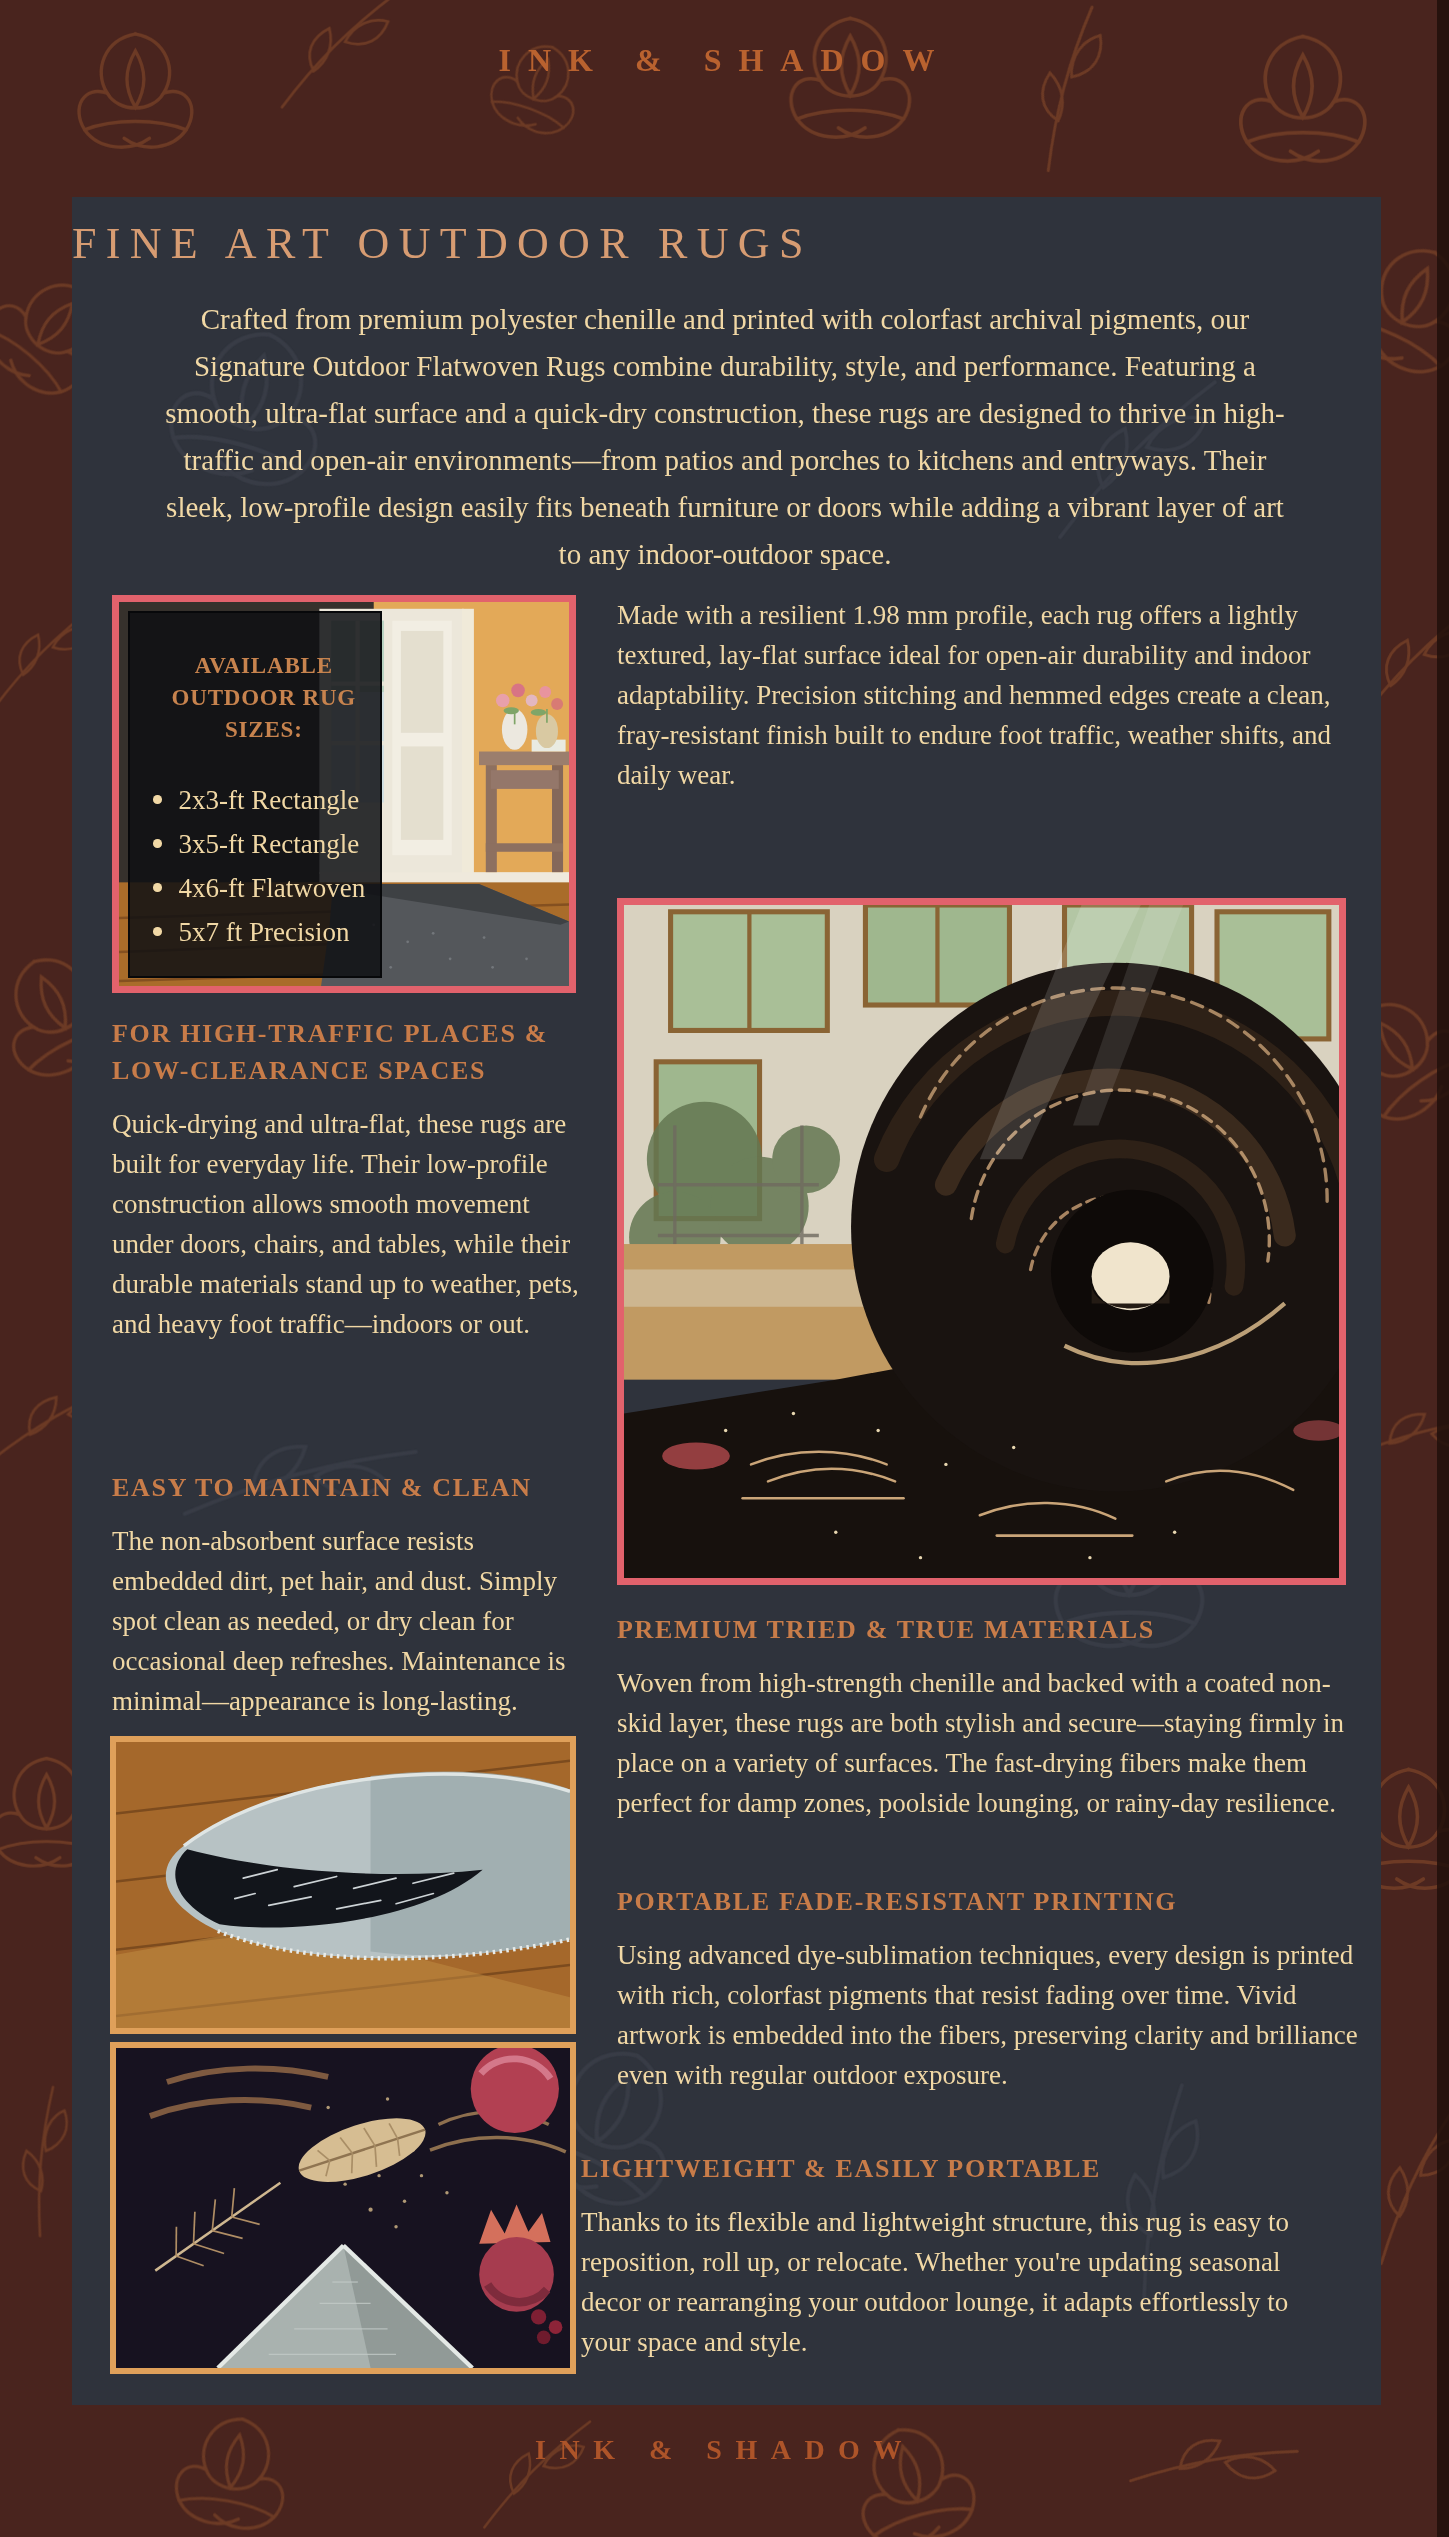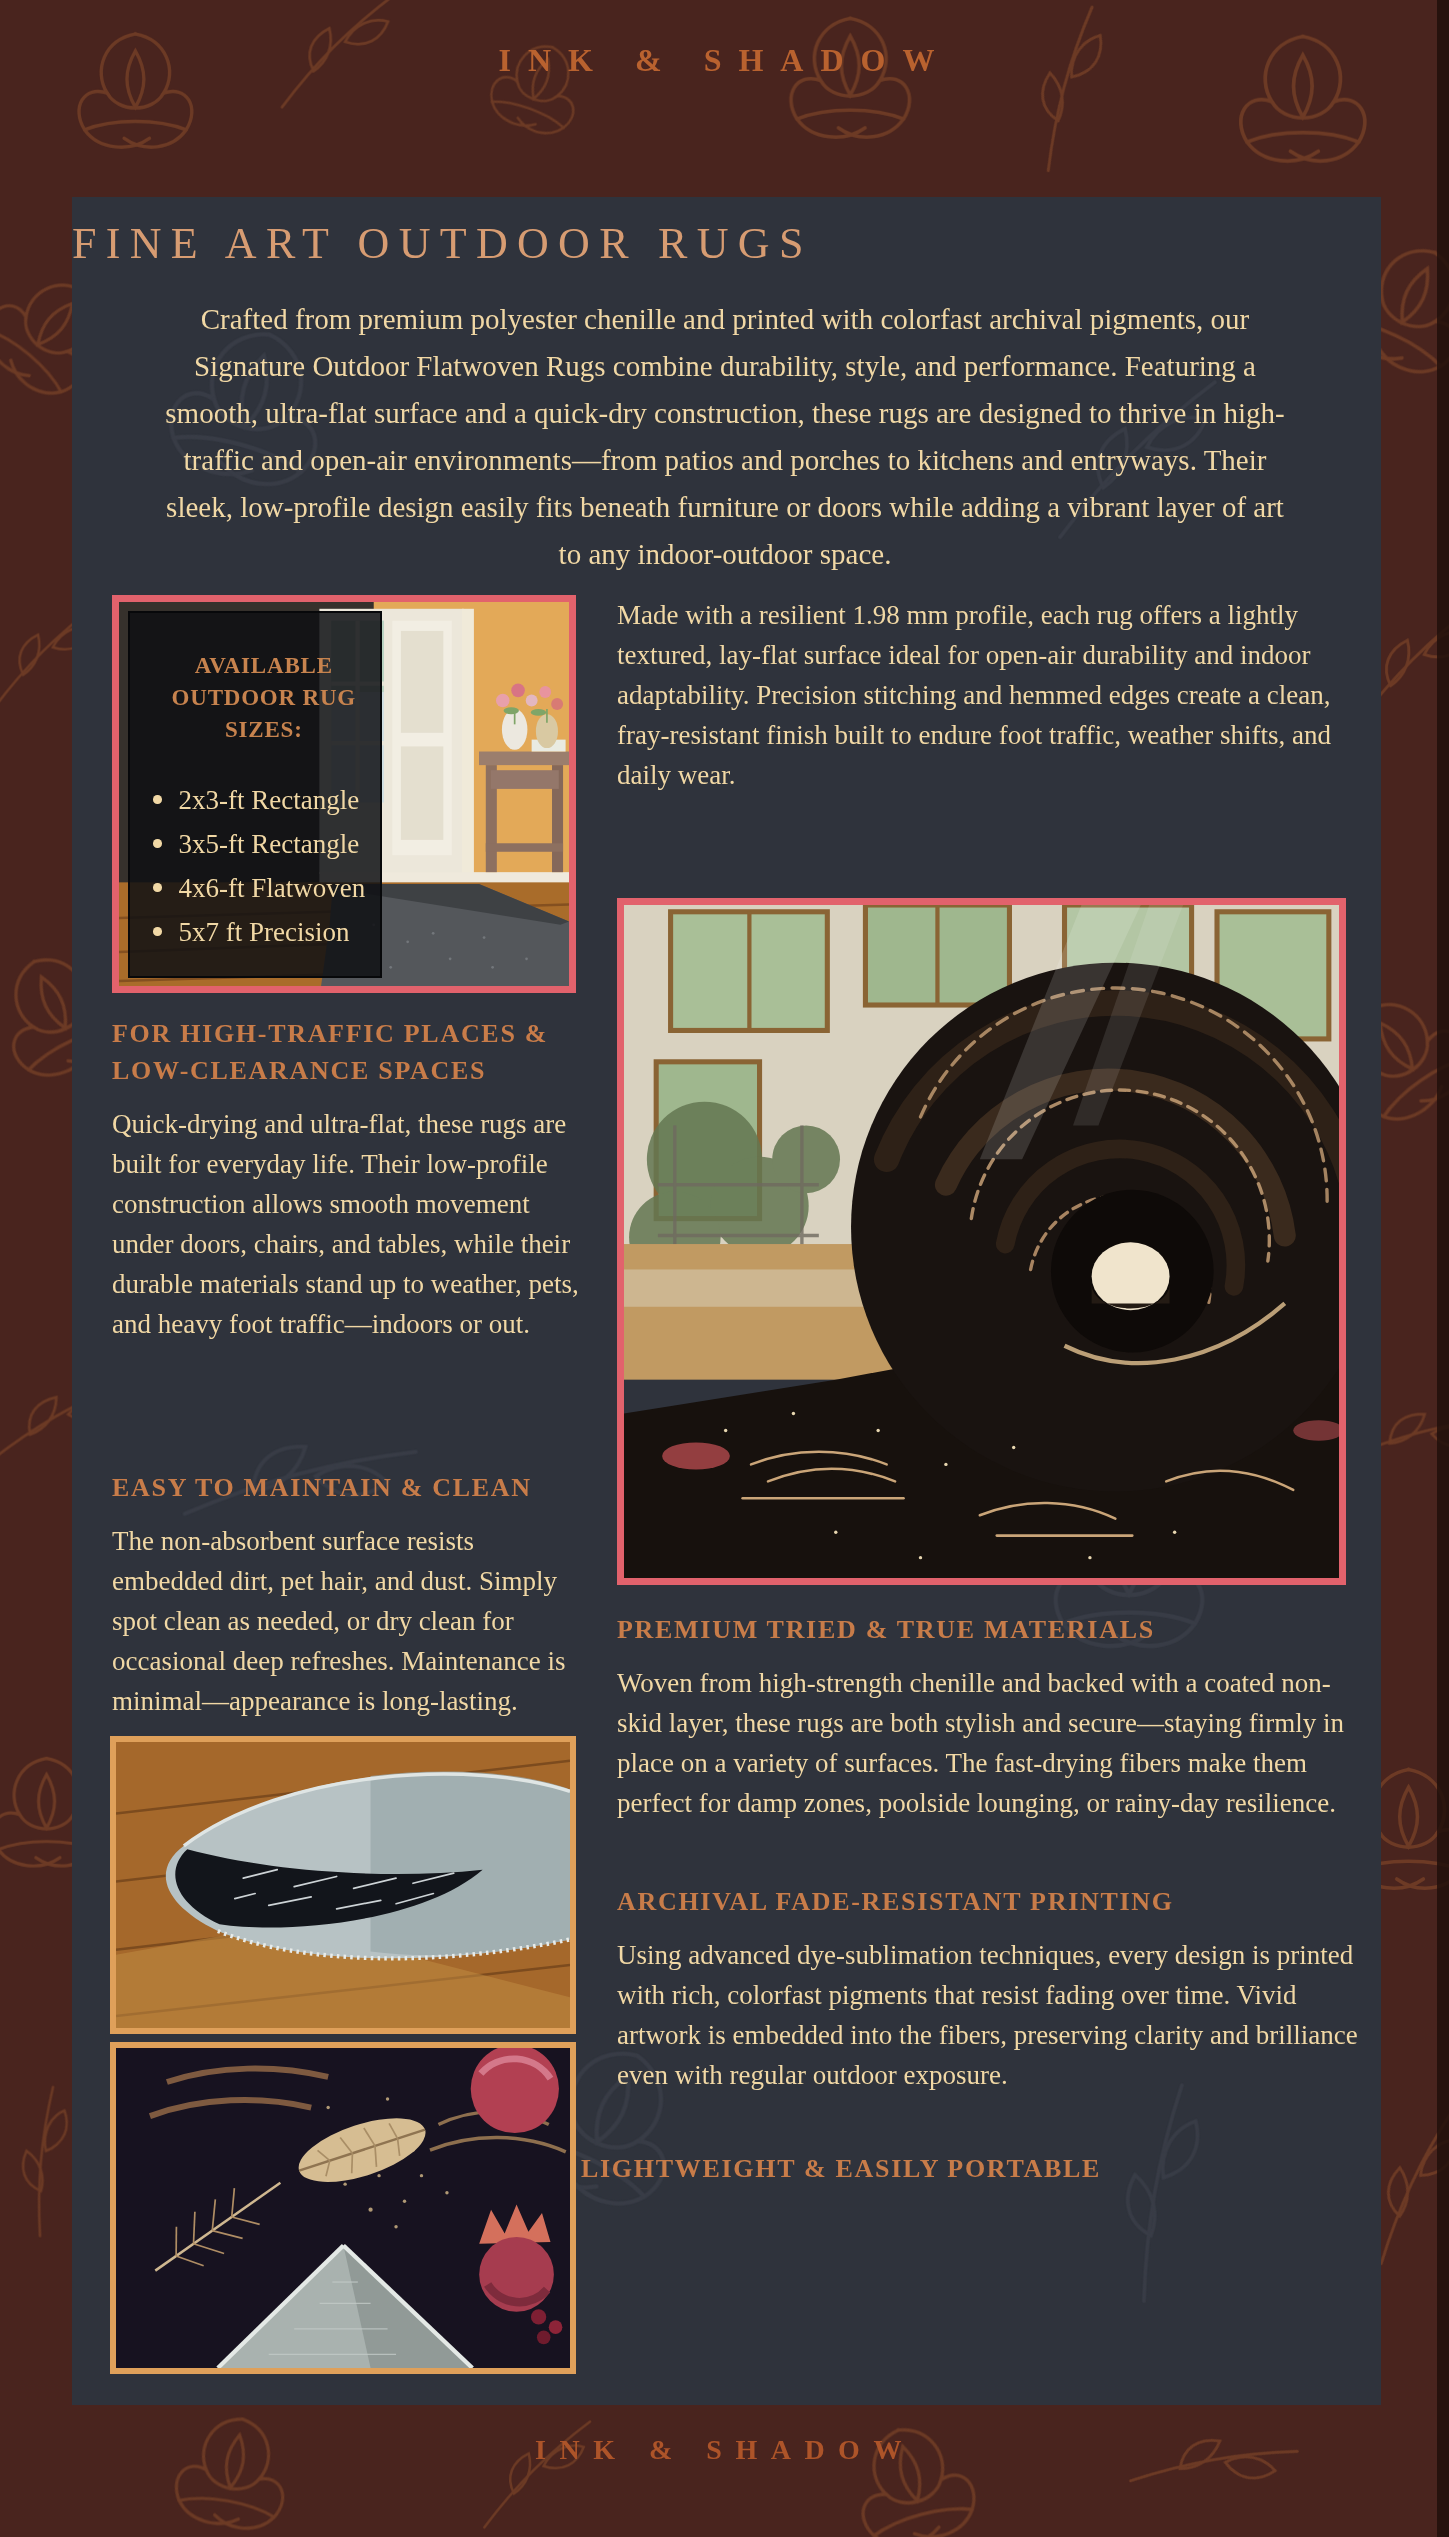--- a/index.html
+++ b/index.html
@@ -213,26 +213,27 @@
     <h2>EASY TO MAINTAIN &amp; CLEAN</h2>
     <p>The non-absorbent surface resists embedded dirt, pet hair, and dust. Simply spot clean as needed, or dry clean for occasional deep refreshes. Maintenance is minimal—appearance is long-lasting.</p>
   </section>
 
   <section class="sec sec-materials">
     <h2>PREMIUM TRIED &amp; TRUE MATERIALS</h2>
     <p>Woven from high-strength chenille and backed with a coated non-skid layer, these rugs are both stylish and secure—staying firmly in place on a variety of surfaces. The fast-drying fibers make them perfect for damp zones, poolside lounging, or rainy-day resilience.</p>
   </section>
 
   <section class="sec sec-printing">
-    <h2>ARCHIVAL FADE-RESISTANT PRINTING</h2>
+    <h2>PORTABLE FADE-RESISTANT PRINTING</h2>
     <p>Using advanced dye-sublimation techniques, every design is printed with rich, colorfast pigments that resist fading over time. Vivid artwork is embedded into the fibers, preserving clarity and brilliance even with regular outdoor exposure.</p>
   </section>
 
   <section class="sec sec-portable">
     <h2>LIGHTWEIGHT &amp; EASILY PORTABLE</h2>
+    <p>Thanks to its flexible and lightweight structure, this rug is easy to reposition, roll up, or relocate. Whether you're updating seasonal decor or rearranging your outdoor lounge, it adapts effortlessly to your space and style.</p>
   </section>
 
   <figure class="fig fig-roll" style="margin:0;">
     <svg viewBox="0 0 844 794" preserveAspectRatio="none">
       <rect width="844" height="430" fill="#d9d2c0"></rect>
       <g stroke="#8a6434" stroke-width="6">
         <rect x="55" y="8" width="185" height="140" fill="#a9bf97"></rect>
         <rect x="285" y="0" width="170" height="118" fill="#9fb78e"></rect>
         <rect x="520" y="0" width="150" height="108" fill="#b3c6a4"></rect>
         <rect x="700" y="8" width="132" height="150" fill="#a9bf97"></rect>

